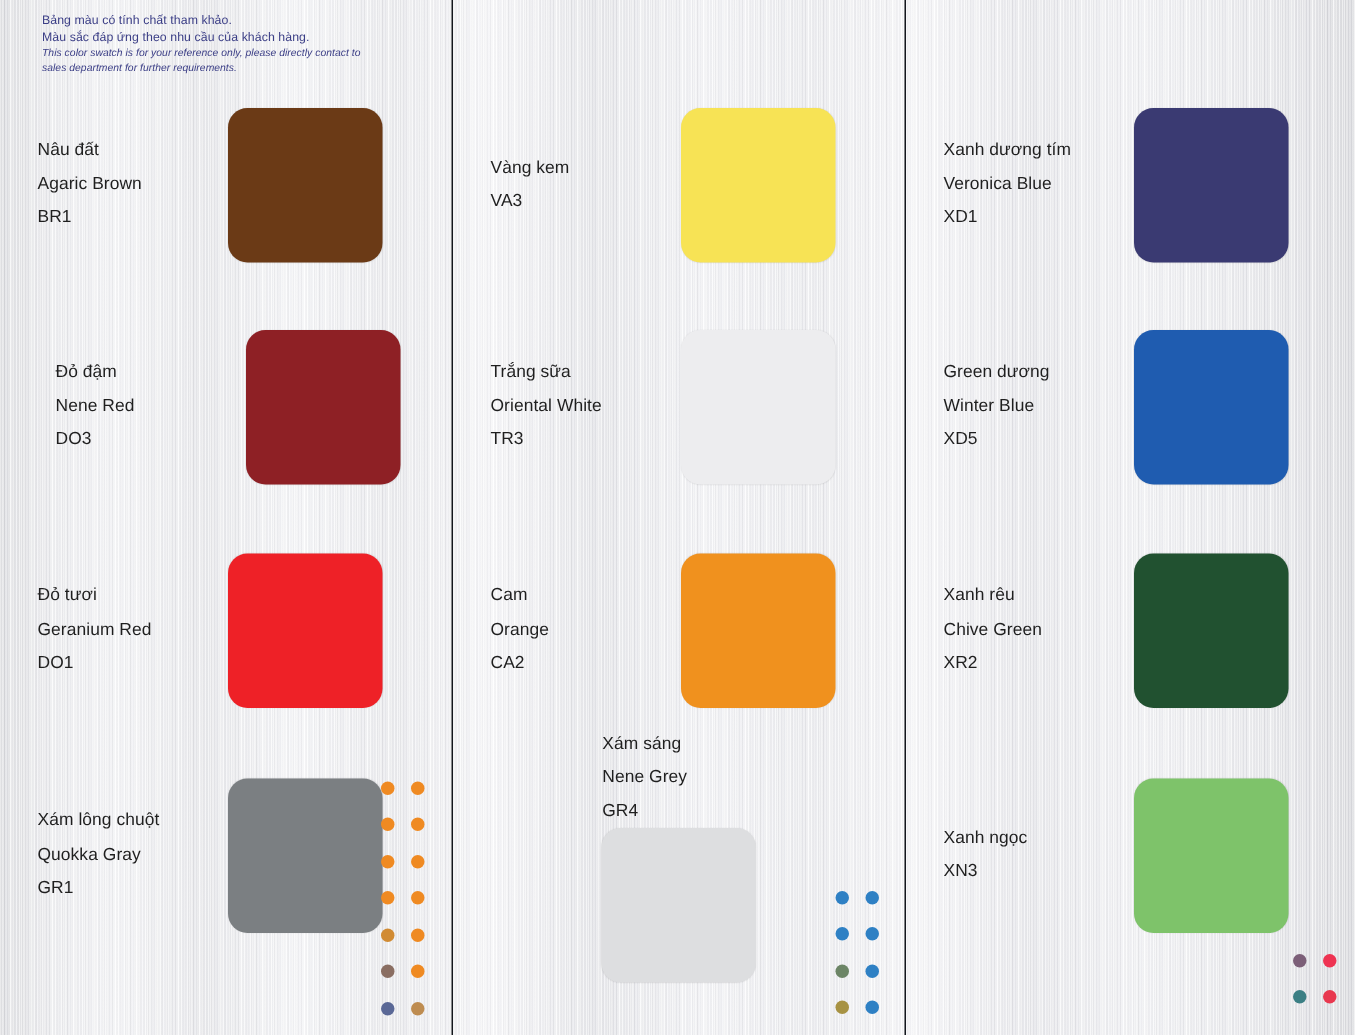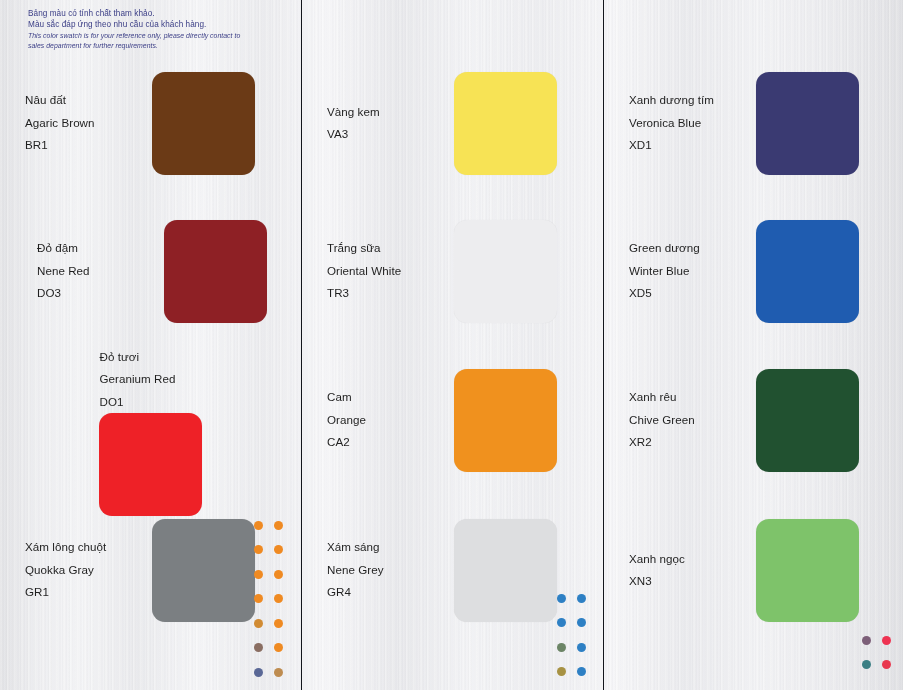--- a/index.html
+++ b/index.html
@@ -177,21 +177,21 @@
           <div class="chip" title="BR1" style="background: rgb(107, 58, 22);"></div>
         </div>
         <div class="swatch-row" style="top: 197px; padding-left: 12px;">
           <div class="labels">
             <div class="lb">Đỏ đậm</div>
             <div class="lb">Nene Red</div>
             <div class="lb">DO3</div>
           </div>
           <div class="chip" title="DO3" style="background: rgb(142, 32, 37);"></div>
         </div>
-        <div class="swatch-row" style="top: 346px; flex-direction: column;">
+        <div class="swatch-row" style="top: 346px;">
           <div class="labels">
             <div class="lb">Đỏ tươi</div>
             <div class="lb">Geranium Red</div>
             <div class="lb">DO1</div>
           </div>
           <div class="chip" title="DO1" style="background: rgb(238, 33, 39);"></div>
         </div>
         <div class="swatch-row" style="top: 496px;">
           <div class="labels">
             <div class="lb">Xám lông chuột</div>
@@ -218,21 +218,21 @@
           <div class="chip" title="TR3" style="background: rgb(237, 237, 239);"></div>
         </div>
         <div class="swatch-row" style="top: 346px;">
           <div class="labels">
             <div class="lb">Cam</div>
             <div class="lb">Orange</div>
             <div class="lb">CA2</div>
           </div>
           <div class="chip" title="CA2" style="background: rgb(240, 145, 30);"></div>
         </div>
-        <div class="swatch-row" style="top: 496px;">
+        <div class="swatch-row" style="top: 485px; flex-direction: column;">
           <div class="labels">
             <div class="lb">Xám sáng</div>
             <div class="lb">Nene Grey</div>
             <div class="lb">GR4</div>
           </div>
           <div class="chip" title="GR4" style="background: rgb(221, 222, 224);"></div>
         </div>
       </div>
       <div class="column col-2">
         <div class="swatch-row" style="top: 49px;">

